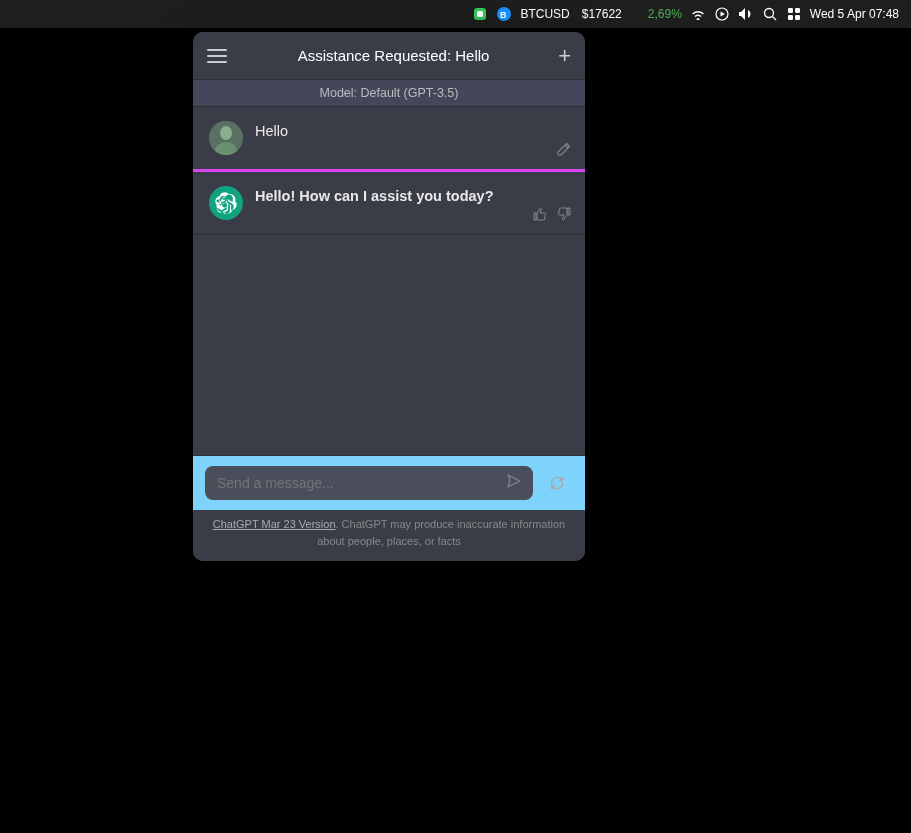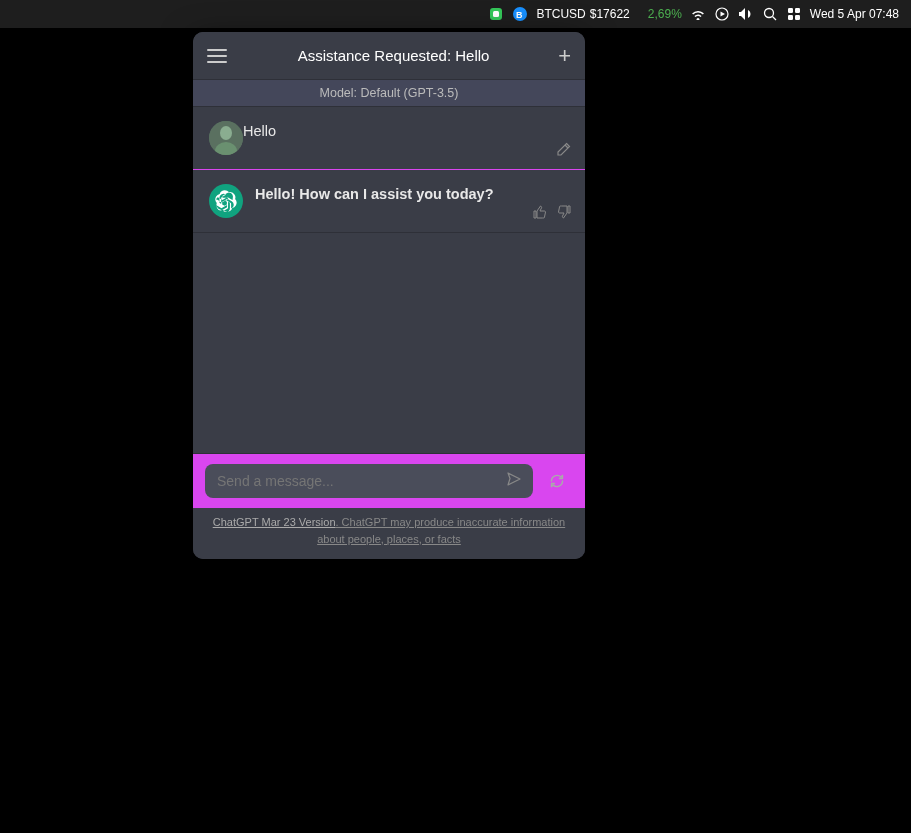--- a/index.html
+++ b/index.html
@@ -35,21 +35,21 @@
 
     .menu-bar-icons {
       display: flex;
       align-items: center;
       gap: 8px;
     }
 
     .btc-price {
       display: flex;
       align-items: center;
-      gap: 4px;
+      gap: 12px;
       color: #fff;
       font-size: 12px;
     }
 
     .btc-change {
       color: #4caf50;
       font-size: 12px;
       margin-left: 14px;
     }
 
@@ -129,21 +129,22 @@
       color: #bbb;
       font-size: 12.5px;
       border-bottom: 1px solid #2e3038;
     }
 
     
     .user-message {
       padding: 14px 16px;
       display: flex;
       align-items: flex-start;
-      border-bottom: 1px solid #d946ef;
+      gap: 12px;
+      border-bottom: 3px solid #d946ef;
       position: relative;
     }
 
     .user-avatar {
       width: 34px;
       height: 34px;
       border-radius: 50%;
       background: #666;
       overflow: hidden;
       flex-shrink: 0;
@@ -223,21 +224,21 @@
     }
 
     
     .empty-area {
       height: 220px;
       background: #3a3d47;
     }
 
     
     .input-area {
-      background: #d946ef;
+      background: #7dd3fc;
       padding: 10px 12px;
       border-top: 1px solid #2e3038;
       display: flex;
       align-items: center;
       gap: 8px;
     }
 
     .message-input-wrapper {
       flex: 1;
       background: #4a4d5a;
@@ -275,21 +276,20 @@
     }
 
     
     .footer-text {
       text-align: center;
       padding: 6px 16px 12px;
       background: #3a3d47;
       font-size: 11px;
       color: #888;
       line-height: 1.5;
-      text-decoration: underline;
     }
 
     .footer-link {
       color: #aaa;
       text-decoration: underline;
       cursor: pointer;
     }
   </style>
 </head>
 <body>

